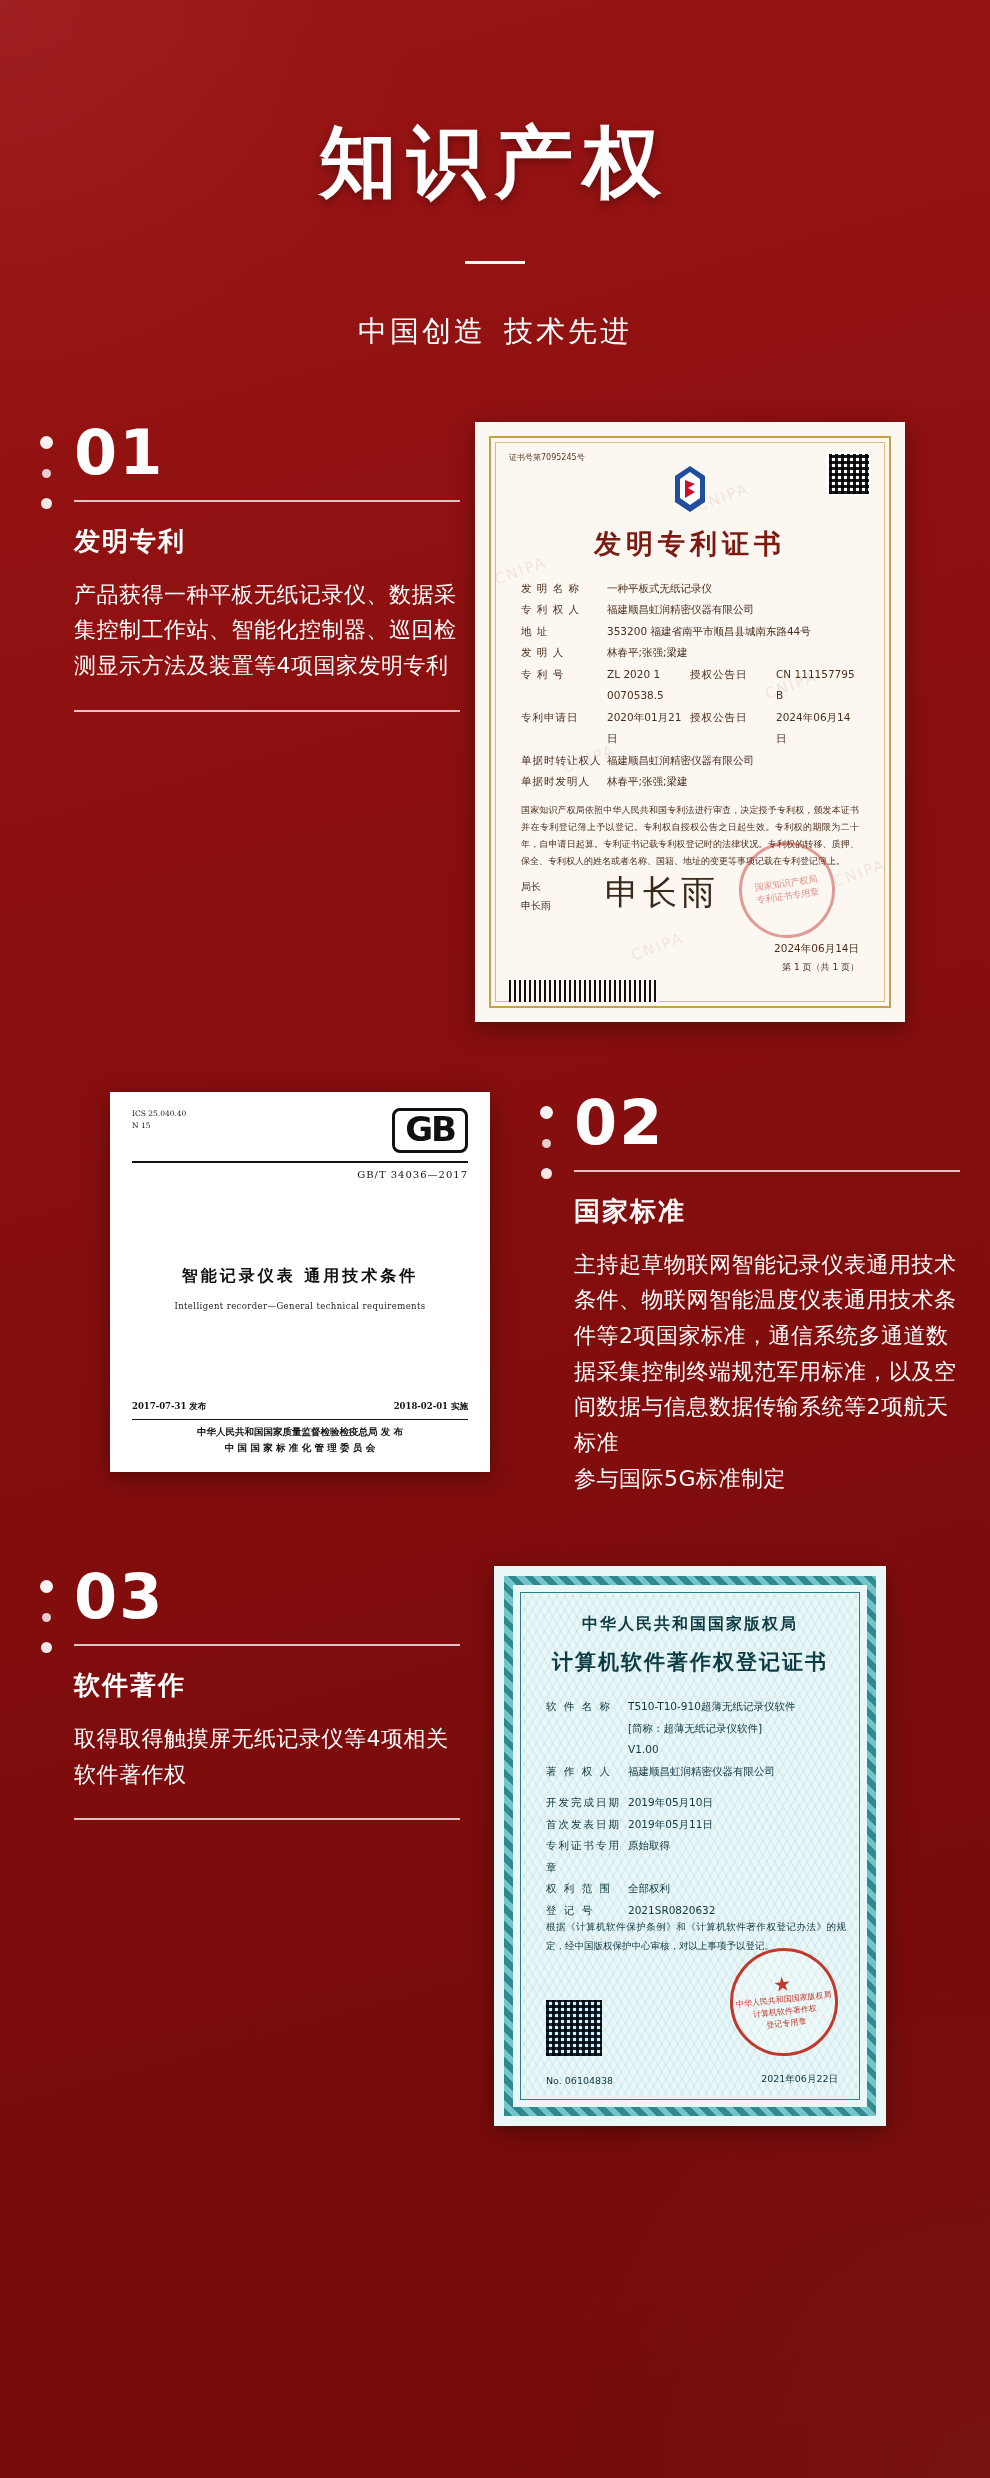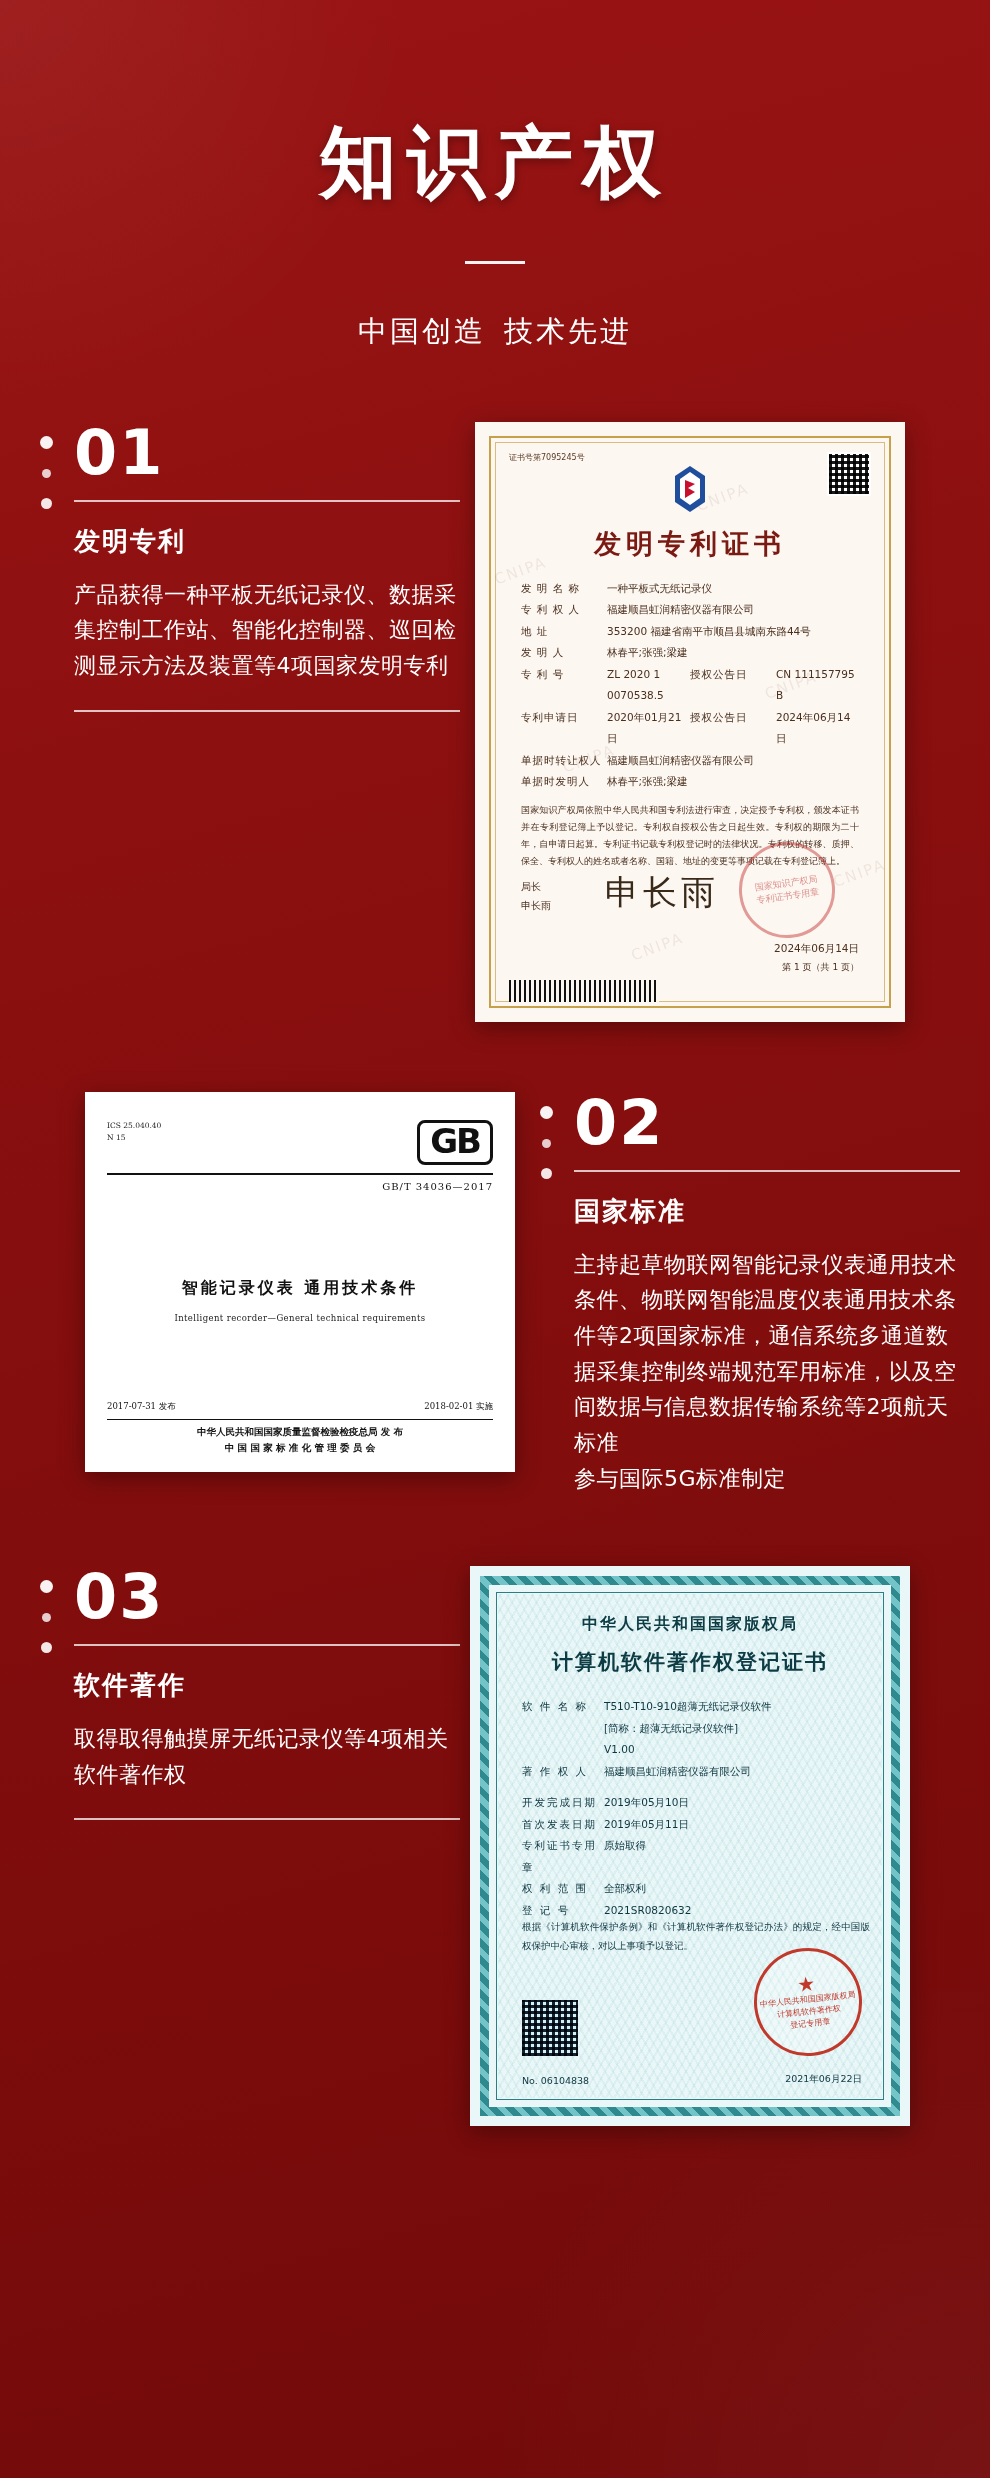--- a/index.html
+++ b/index.html
@@ -208,26 +208,26 @@
     position: absolute; inset: 0; pointer-events: none;
     display: flex; flex-wrap: wrap; align-content: space-around;
     justify-content: space-around;
     font-size: 15px; color: rgba(120,80,60,0.10);
     letter-spacing: 2px; transform: rotate(-20deg);
   }
   .watermark span { width: 45%; text-align: center; }
 
   
   .cert-gb {
-    width: 430px; height: 380px;
+    width: 380px; height: 380px;
     background: #ffffff;
     color: #111;
     box-shadow: 0 6px 22px rgba(0,0,0,0.35);
     position: relative;
-    padding: 28px 22px;
+    padding: 16px 22px;
     font-family: "DejaVu Serif", "Liberation Serif", serif;
   }
   .gb-head { display: flex; justify-content: space-between; align-items: flex-start; }
   .gb-ics { font-size: 7.5px; line-height: 1.6; color: #222; }
   .gb-logo {
     font-size: 34px; font-weight: 700; letter-spacing: -2px;
     border: 3px solid #111; border-radius: 8px;
     padding: 0 10px 2px 10px; line-height: 1.1;
     font-family: "DejaVu Sans", "Liberation Sans", sans-serif;
   }
@@ -241,30 +241,30 @@
     text-align: center; margin-top: 86px;
     font-size: 16px; font-weight: 700; letter-spacing: 3px;
   }
   .gb-en {
     text-align: center; margin-top: 14px;
     font-size: 8.5px; color: #222; letter-spacing: .4px;
   }
   .gb-dates {
     position: absolute; left: 22px; right: 22px; bottom: 52px;
     display: flex; justify-content: space-between;
-    font-size: 8.5px; border-bottom: 1.5px solid #111; padding-bottom: 6px;
+    font-size: 8.5px; border-bottom: 1.5px solid #111; padding-bottom: 6px; font-weight: bold;
   }
   .gb-foot {
     position: absolute; left: 22px; right: 22px; bottom: 16px;
     text-align: center; font-size: 9.5px; line-height: 1.7; font-weight: 700;
   }
 
   
   .cert-soft {
-    width: 440px; height: 560px;
+    width: 392px; height: 560px;
     background: #eaf7f8;
     box-shadow: 0 6px 22px rgba(0,0,0,0.35);
     position: relative;
     color: #123;
     overflow: hidden;
     font-family: "DejaVu Sans", "Liberation Sans", sans-serif;
   }
   .cs-frame {
     position: absolute; inset: 10px;
     border: 9px solid #2a7f86;

